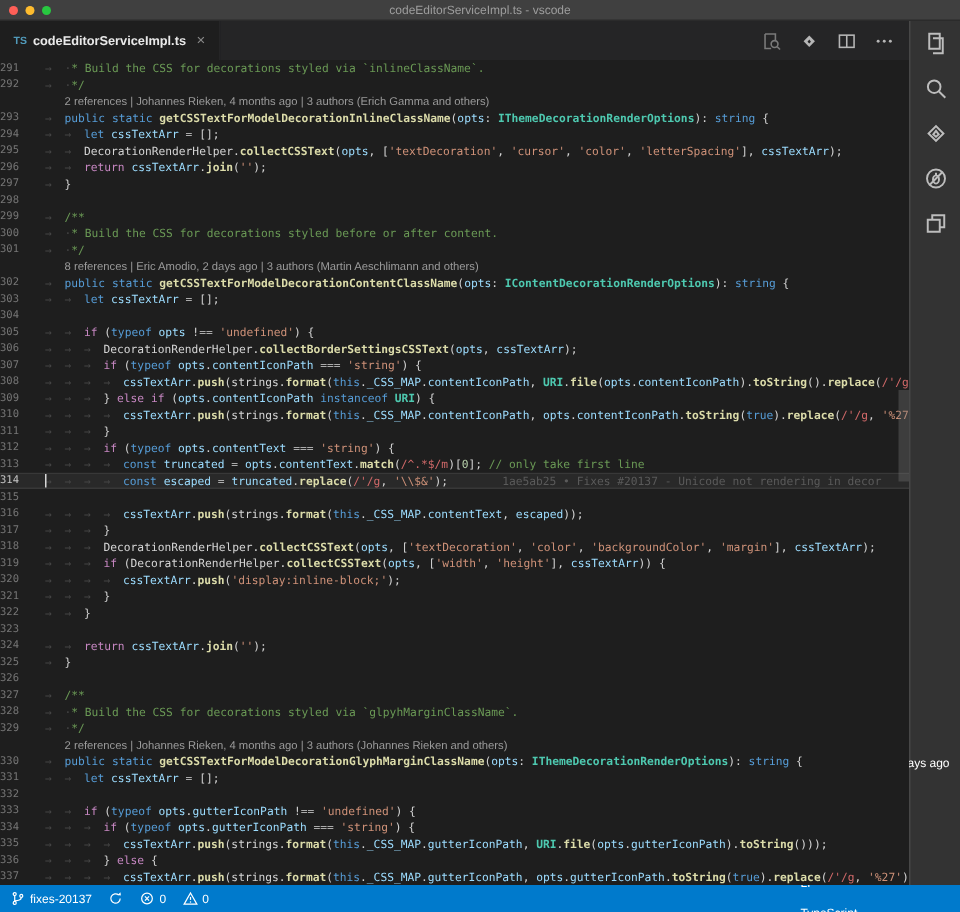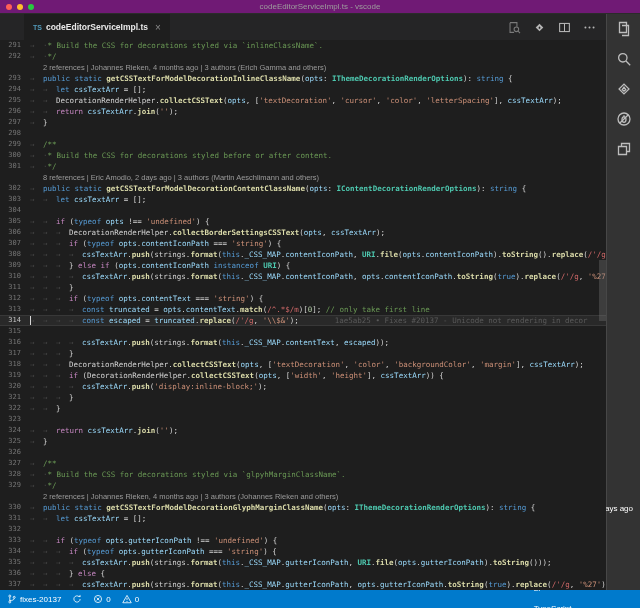--- a/index.html
+++ b/index.html
@@ -1,49 +1,49 @@
 <!DOCTYPE html>
 <html><head>
 <meta charset="utf-8">
 <style>
   * { box-sizing: border-box; margin: 0; padding: 0; }
   html,body { width: 640px; height: 608px; background: #1e1e1e; overflow: hidden; }
   body { font-family: "Liberation Sans", sans-serif; }
   .window { width: 640px; height: 608px; display: flex; flex-direction: column; }
 
   
-  .titlebar { height: 14px; background: #701a75; position: relative; flex: none;
+  .titlebar { height: 14px; background: #404040; position: relative; flex: none;
               border-bottom: 1px solid #2b2b2b; }
   .traffic { position: absolute; left: 6px; top: 4px; display: flex; gap: 5px; }
   .tl { width: 6px; height: 6px; border-radius: 50%; display: inline-block; }
   .tl.red { background: #ff5f57; } .tl.yellow { background: #febc2e; } .tl.green { background: #28c840; }
   .win-title { text-align: center; font-size: 8px; line-height: 14px; color: #9d9d9d; }
 
   
   .main { flex: 1; display: flex; min-height: 0; }
   .left-col { flex: 1; display: flex; flex-direction: column; min-width: 0; }
 
   
-  .tabbar { height: 26px; background: #252526; display: flex; align-items: stretch; flex: none; padding-left: 24px; }
+  .tabbar { height: 26px; background: #252526; display: flex; align-items: stretch; flex: none; }
   .tab { background: #1e1e1e; display: flex; align-items: center; padding: 0 9px;
          border-right: 1px solid #252526; }
   .ts-badge { color: #519aba; font-size: 7px; font-weight: bold; margin-right: 4px; }
   .tab-name { color: #e9e9e9; font-size: 8.5px; font-weight: bold; }
   .tab-close { color: #8a8a8a; font-size: 10px; margin-left: 7px; }
   .tab-actions { margin-left: auto; display: flex; align-items: center; gap: 12px; padding-right: 10px; }
   .tab-actions .act { color: #b6b6b6; width: 13px; height: 13px; }
   .tab-actions .act.dim { color: #7a7a7a; }
   .tab-actions svg { width: 13px; height: 13px; display: block; }
 
   
   .editor { flex: 1; position: relative; background: #1e1e1e; overflow: hidden; }
   .rows {}
   .row { display: flex; height: 11px; line-height: 11px; white-space: pre;
          font-family: "DejaVu Sans Mono", monospace; font-size: 7.5px; }
-  .gutter { flex: none; width: 30px; text-align: right; padding-right: 9px;
+  .gutter { flex: none; width: 30px; padding-right: 9px;
             color: #767676; font-size: 7px; }
   .content { flex: 1; overflow: hidden; position: relative; }
   .tab-ws { display: inline-block; width: 13px; color: #454545; }
   .row.current { background: #292929; box-shadow: inset 0 1px 0 #383838, inset 0 -1px 0 #383838; }
   .row.current .gutter { color: #c6c6c6; }
   .cursor { position: absolute; left: 0; top: 1px; width: 1px; height: 9px; background: #d7d7d7; }
 
   .codelens { font-family: "Liberation Sans", sans-serif; font-size: 7.5px; color: #9b9b9b; }
 
   .tok-cm { color: #6a9955; }

